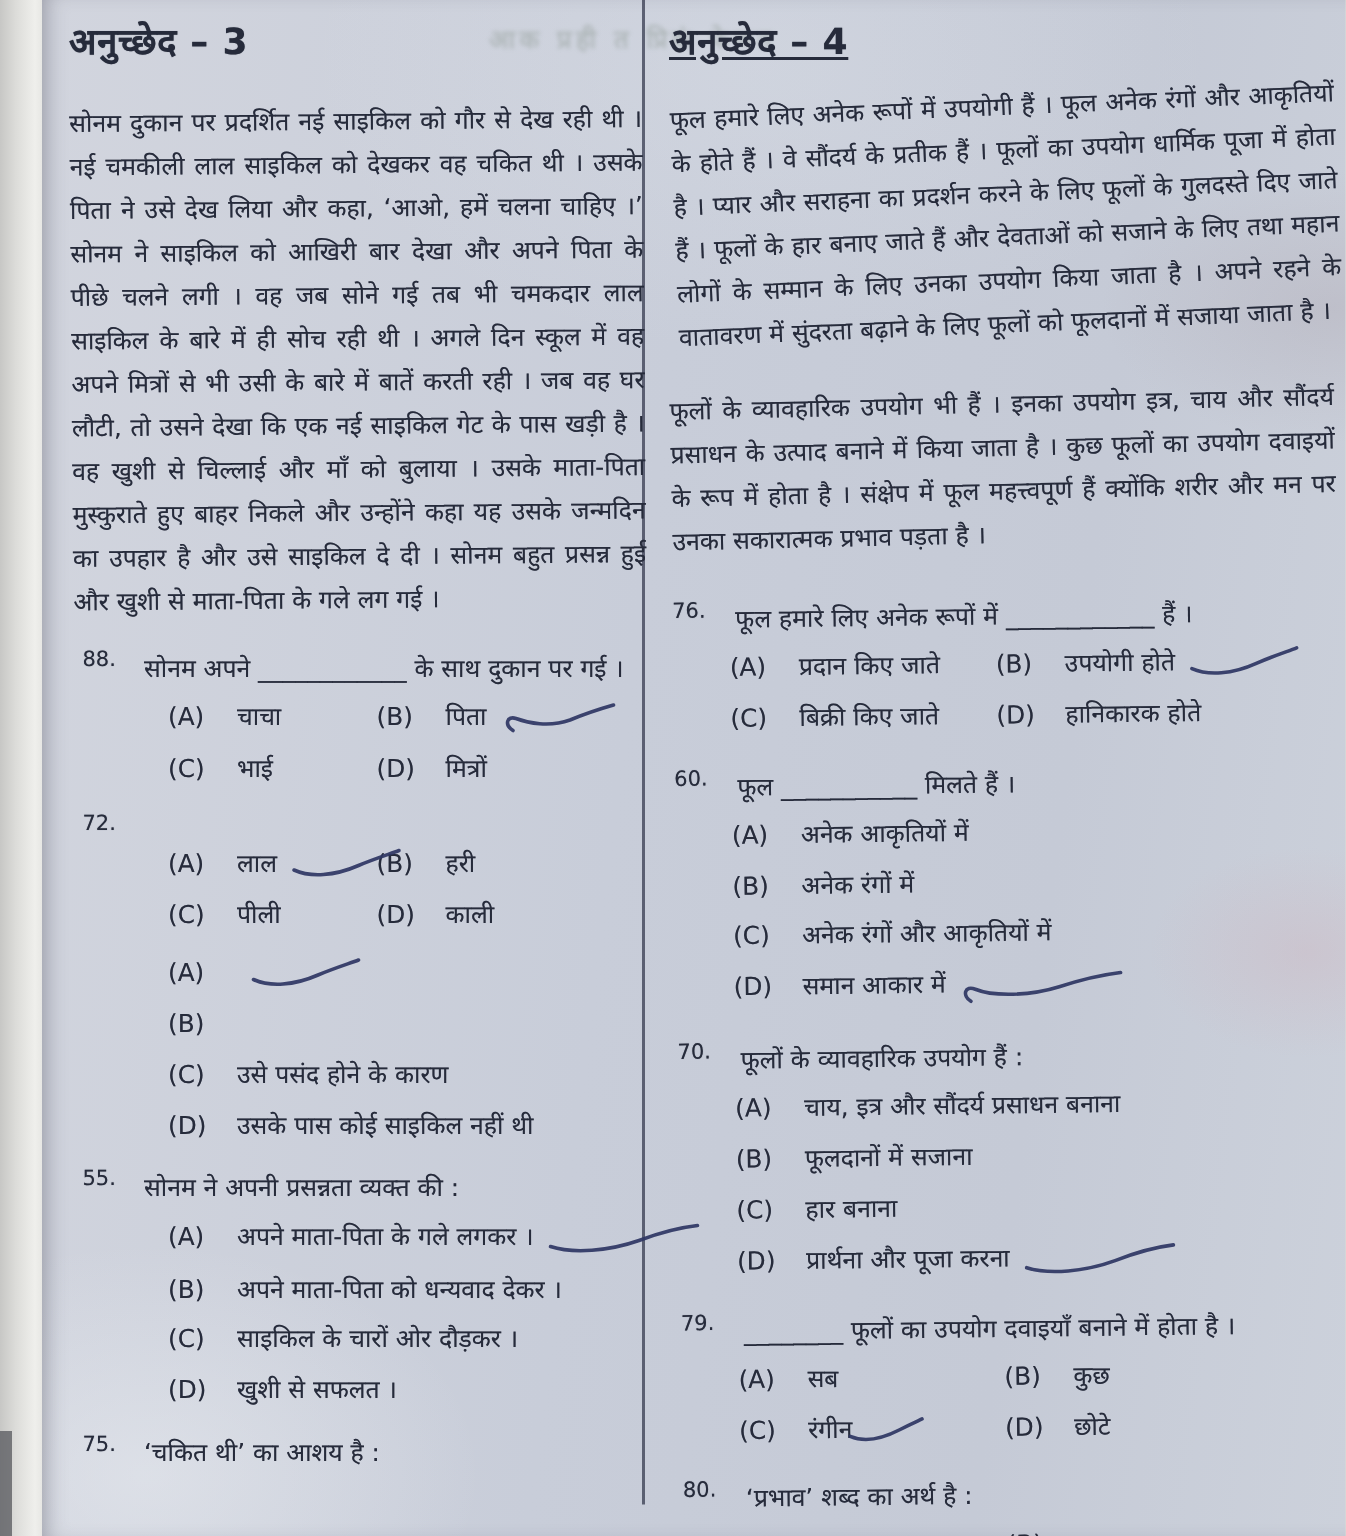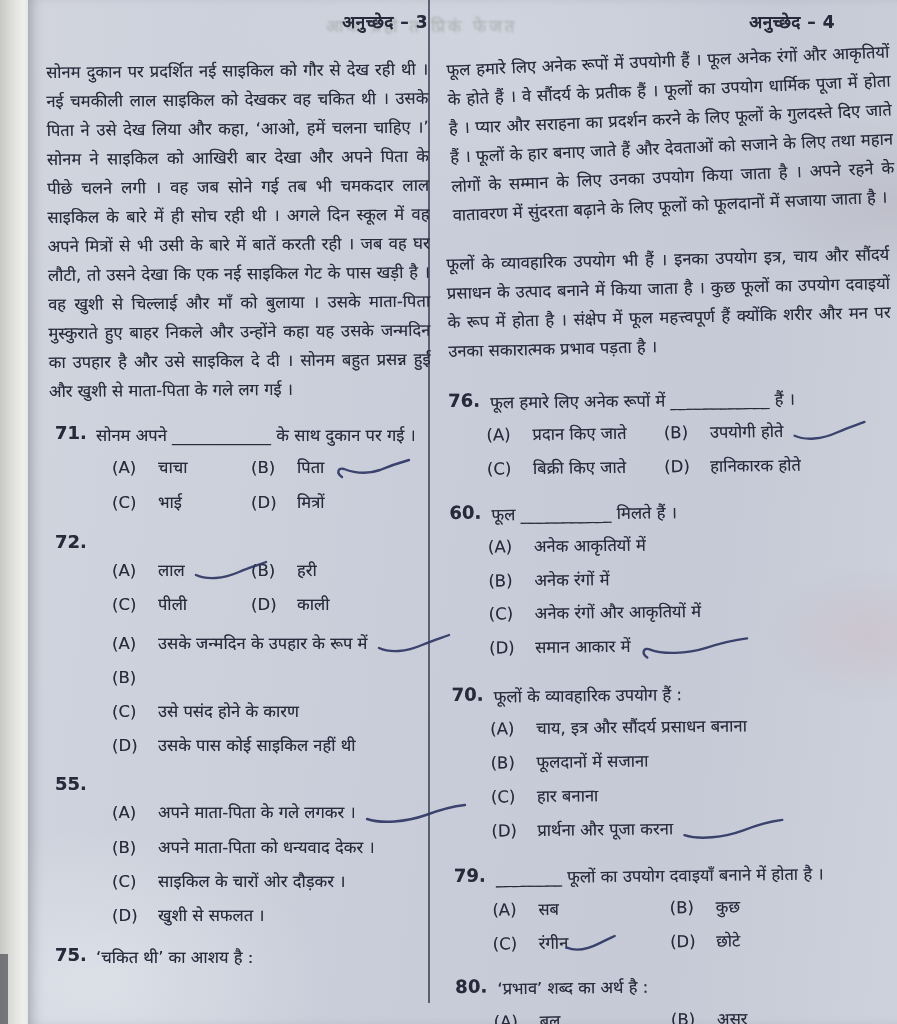--- a/index.html
+++ b/index.html
@@ -38,39 +38,39 @@
   }
   .bleedthrough{
     position:absolute;left:326px;top:14px;width:330px;
     font-size:17px;font-weight:600;color:rgba(112,126,112,.55);
     filter:blur(1.3px);opacity:.55;letter-spacing:3px;white-space:nowrap;
   }
   .col{position:absolute;top:10px;color:var(--ink);}
   .col-left{left:46px;width:382px;}
   .col-right{left:446px;width:443px;}
   .col-header{
-    text-align:right;font-size:17px;font-weight:700;letter-spacing:.5px;
+    text-align:left;font-size:24px;font-weight:700;letter-spacing:.5px;
     text-shadow:0 0 .5px rgba(38,43,59,.55);
   }
-  .col-right .col-header{padding-right:54px;}
+  .col-right .col-header{padding-right:54px;text-decoration:underline;}
   .passage{
     font-size:16.5px;line-height:29px;text-align:justify;font-weight:500;
     text-shadow:0 0 .4px rgba(38,43,59,.45);
   }
   .col-left .passage{margin-top:25px;transform:rotate(-.5deg);transform-origin:left top;}
   .col-right .passage.p1{margin-top:23px;transform:rotate(-2.4deg);transform-origin:left top;}
   .col-right .passage.p2{margin-top:20px;transform:rotate(-1.3deg);transform-origin:left top;}
   .questions{margin-top:16px;}
   .col-right .questions{margin-top:24px;transform:rotate(-.7deg);transform-origin:left top;}
   .question{margin-bottom:15px;}
   .col-right .question{margin-bottom:19px;}
   .q-row{display:flex;align-items:flex-start;}
   .q-num{
     flex:0 0 50px;padding-left:9px;box-sizing:border-box;
-    font-weight:700;font-size:18px;text-shadow:0 0 .5px rgba(38,43,59,.55);
+    font-weight:400;font-size:14px;text-shadow:0 0 .5px rgba(38,43,59,.55);
   }
   .col-right .q-num{flex-basis:44px;padding-left:2px;}
   .q-stem{
     flex:1;font-size:16.5px;line-height:1.65;font-weight:500;
     text-shadow:0 0 .4px rgba(38,43,59,.45);
   }
   .options{display:grid;margin-left:66px;margin-top:7px;row-gap:9px;}
   .col-right .options{margin-left:40px;}
   .options.two-col{grid-template-columns:44% 56%;}
   .options.one-col{grid-template-columns:100%;}
@@ -88,21 +88,21 @@
 <div class="paper"></div>
 <div class="divider"></div>
 <div class="bleedthrough">आक प्रही त प्रिकं फेजत</div>
 
 <div class="col col-left">
   <div class="col-header">अनुच्छेद – 3</div>
   <div class="passage">सोनम दुकान पर प्रदर्शित नई साइकिल को गौर से देख रही थी । नई चमकीली लाल साइकिल को देखकर वह चकित थी । उसके पिता ने उसे देख लिया और कहा, ‘आओ, हमें चलना चाहिए ।’ सोनम ने साइकिल को आखिरी बार देखा और अपने पिता के पीछे चलने लगी । वह जब सोने गई तब भी चमकदार लाल साइकिल के बारे में ही सोच रही थी । अगले दिन स्कूल में वह अपने मित्रों से भी उसी के बारे में बातें करती रही ।  जब वह घर लौटी, तो उसने देखा कि एक नई साइकिल गेट के पास खड़ी है । वह खुशी से चिल्लाई और माँ को बुलाया । उसके माता-पिता मुस्कुराते हुए बाहर निकले और उन्होंने कहा यह उसके जन्मदिन का उपहार है और उसे साइकिल दे दी । सोनम बहुत प्रसन्न हुई और खुशी से माता-पिता के गले लग गई ।</div>
   <div class="questions" id="questions-left">
       <div class="question">
         <div class="q-row">
-          <span class="q-num">71.</span>
+          <span class="q-num">88.</span>
           <span class="q-stem">सोनम अपने ____________ के साथ दुकान पर गई ।</span>
         </div>
         <div class="options two-col">
           <div class="opt">
             <span class="opt-label">(A)</span>
             <span class="opt-text">चाचा</span>
           </div>
           <div class="opt">
             <span class="opt-label">(B)</span>
             <span class="opt-text">पिता</span>
@@ -143,41 +143,41 @@
           <div class="opt">
             <span class="opt-label">(D)</span>
             <span class="opt-text">काली</span>
           </div>
         </div>
       </div>
       <div class="question">
         <div class="options one-col">
           <div class="opt">
             <span class="opt-label">(A)</span>
-            <span class="opt-text">उसके जन्मदिन के उपहार के रूप में</span>
             <svg class="check " width="76" height="24" viewBox="0 0 76 24">
               <path d="M3 16 C14 21 30 20 46 13 C58 8 68 5 73 3" fill="none" stroke="currentColor" stroke-width="2.4" stroke-linecap="round"></path>
             </svg>
           </div>
           <div class="opt">
             <span class="opt-label">(B)</span>
           </div>
           <div class="opt">
             <span class="opt-label">(C)</span>
             <span class="opt-text">उसे पसंद होने के कारण</span>
           </div>
           <div class="opt">
             <span class="opt-label">(D)</span>
             <span class="opt-text">उसके पास कोई साइकिल नहीं थी</span>
           </div>
         </div>
       </div>
       <div class="question">
         <div class="q-row">
           <span class="q-num">55.</span>
+          <span class="q-stem">सोनम ने अपनी प्रसन्नता व्यक्त की :</span>
         </div>
         <div class="options one-col">
           <div class="opt">
             <span class="opt-label">(A)</span>
             <span class="opt-text">अपने माता-पिता के गले लगकर ।</span>
             <svg class="check " width="104" height="26" viewBox="0 0 104 26">
               <path d="M3 18 C18 23 42 21 62 14 C78 8 92 5 101 4" fill="none" stroke="currentColor" stroke-width="2.4" stroke-linecap="round"></path>
             </svg>
           </div>
           <div class="opt">

